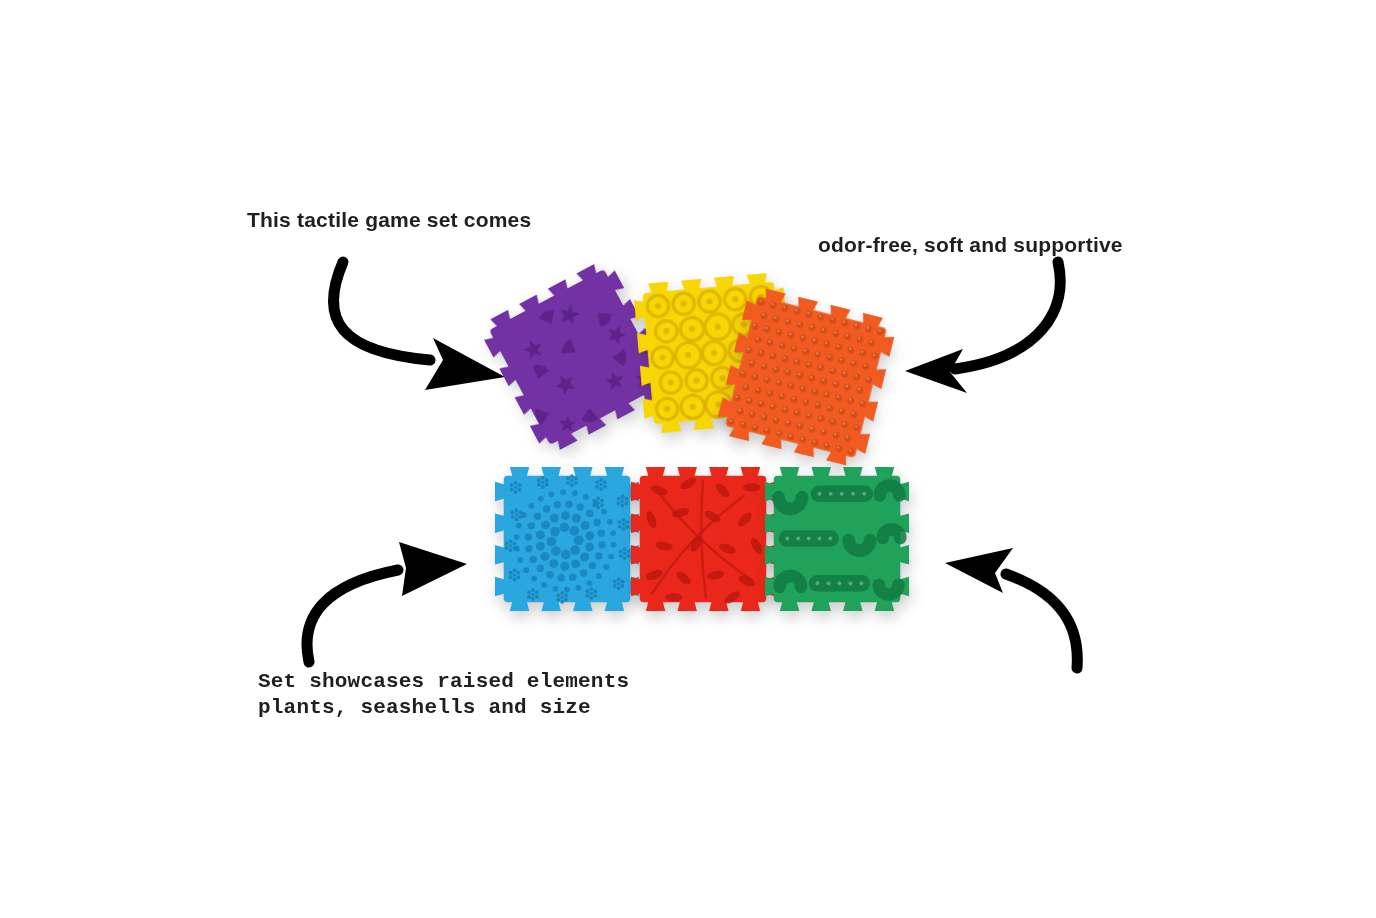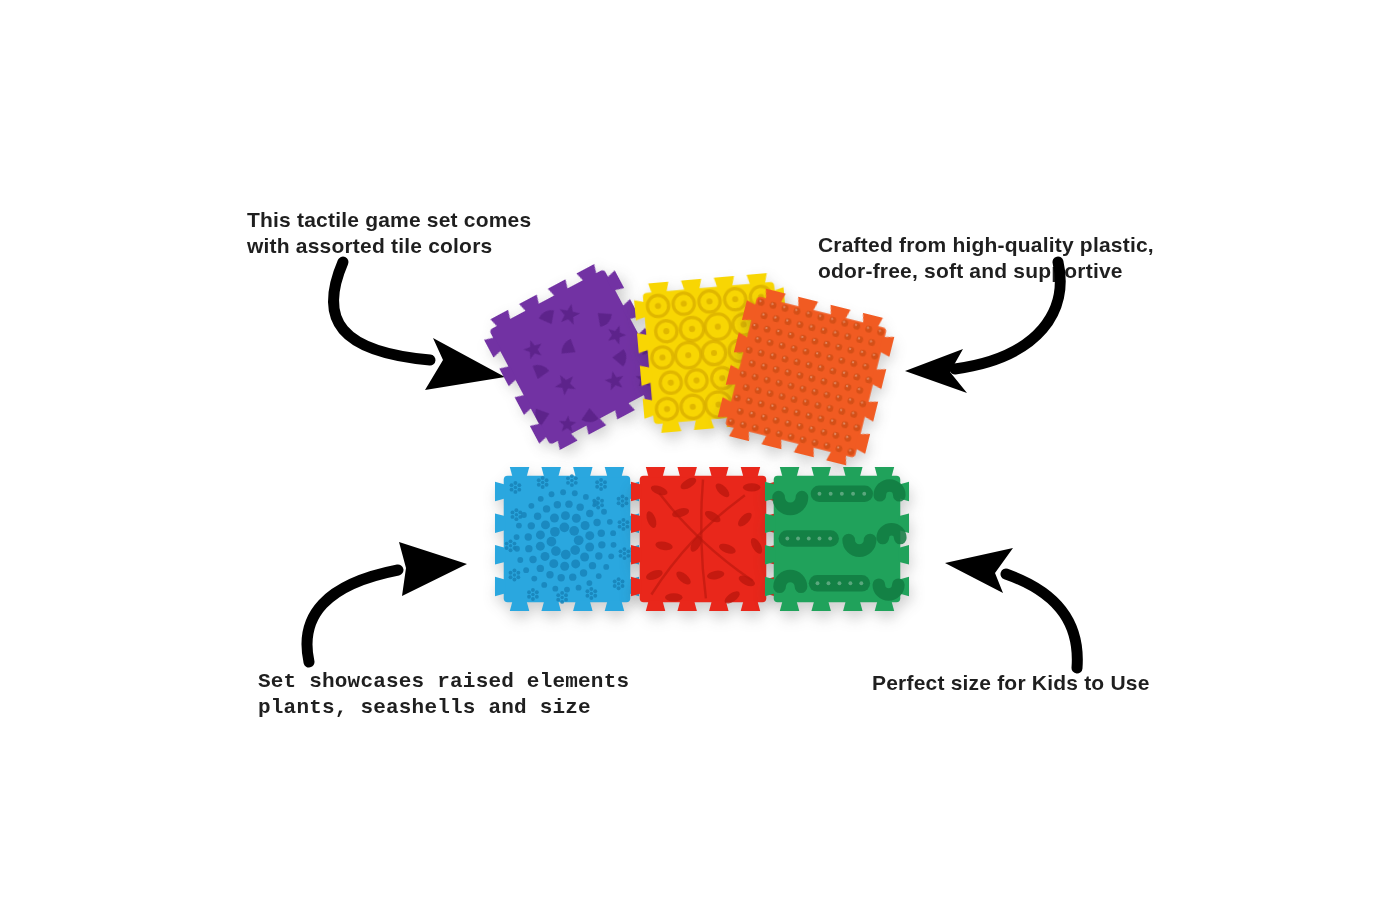--- a/index.html
+++ b/index.html
@@ -30,32 +30,27 @@
   .tile-red   {left:630px;top:466px;width:146px;height:146px;z-index:2;}
   .tile-green {left:764px;top:466px;width:146px;height:146px;z-index:3;}
 </style>
 </head>
 <body>
 
 <div id="stage">
 
   <div class="anno anno-tl">
     <span>This tactile game set comes</span>
-    <span>with assorted tile colors</span>
   </div>
   <div class="anno anno-tr">
-    <span>Crafted from high-quality plastic,</span>
     <span>odor-free, soft and supportive</span>
   </div>
   <div class="anno anno-bl">
     <span>Set showcases raised elements</span>
     <span>plants, seashells and size</span>
-  </div>
-  <div class="anno anno-br">
-    <span>Perfect size for Kids to Use</span>
   </div>
 
   <svg class="arrow arrow-tl" viewBox="0 0 215 145">
     <path d="M 43 10 C 18 68, 40 100, 130 108" fill="none" stroke-width="11" stroke-linecap="round" stroke="#000000"></path>
     <polygon points="133,86 205,125 125,138 143,108" fill="#000000"></polygon>
   </svg>
   <svg class="arrow arrow-tr" viewBox="0 0 180 145">
     <path d="M 163 7 C 174 55, 145 102, 60 114" fill="none" stroke-width="11" stroke-linecap="round" stroke="#000000"></path>
     <polygon points="68,94 10,116 72,138 55,117" fill="#000000"></polygon>
   </svg>

